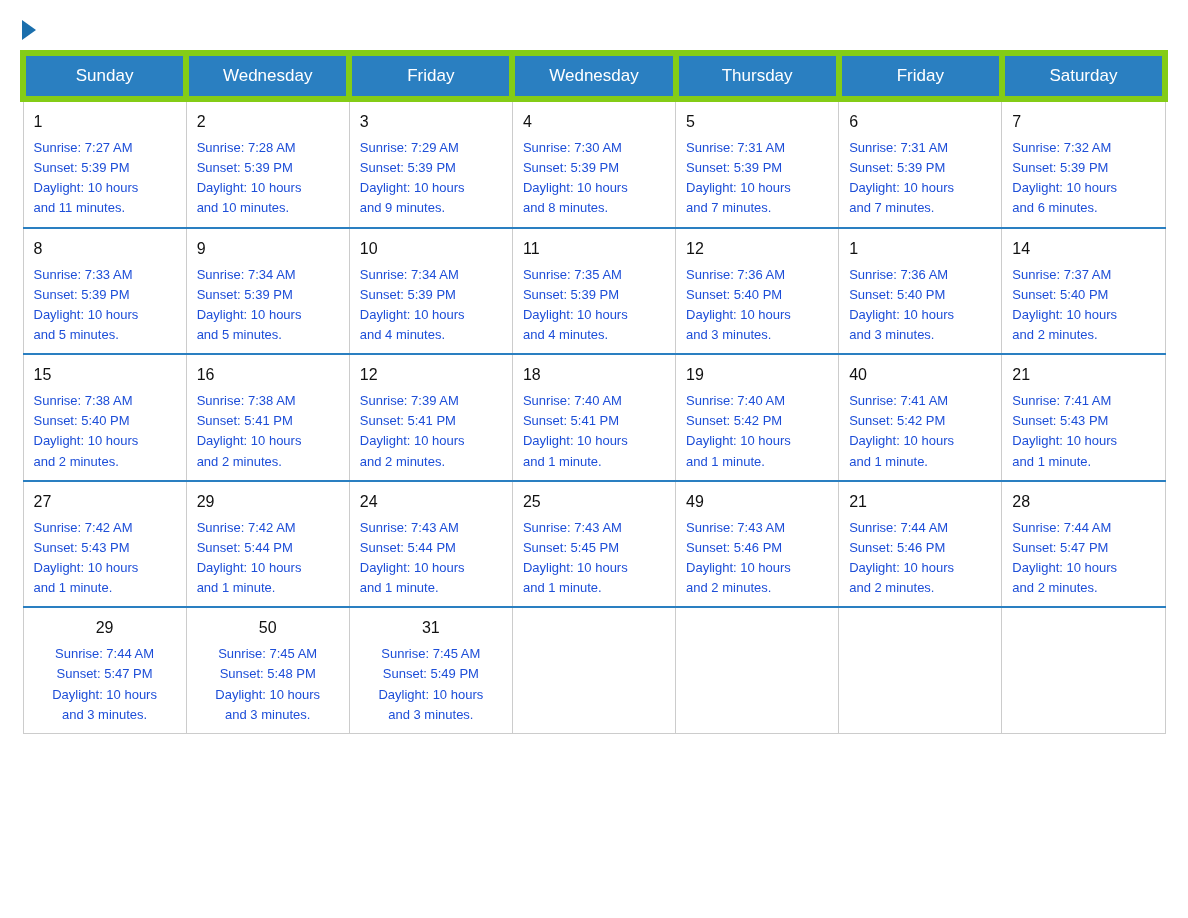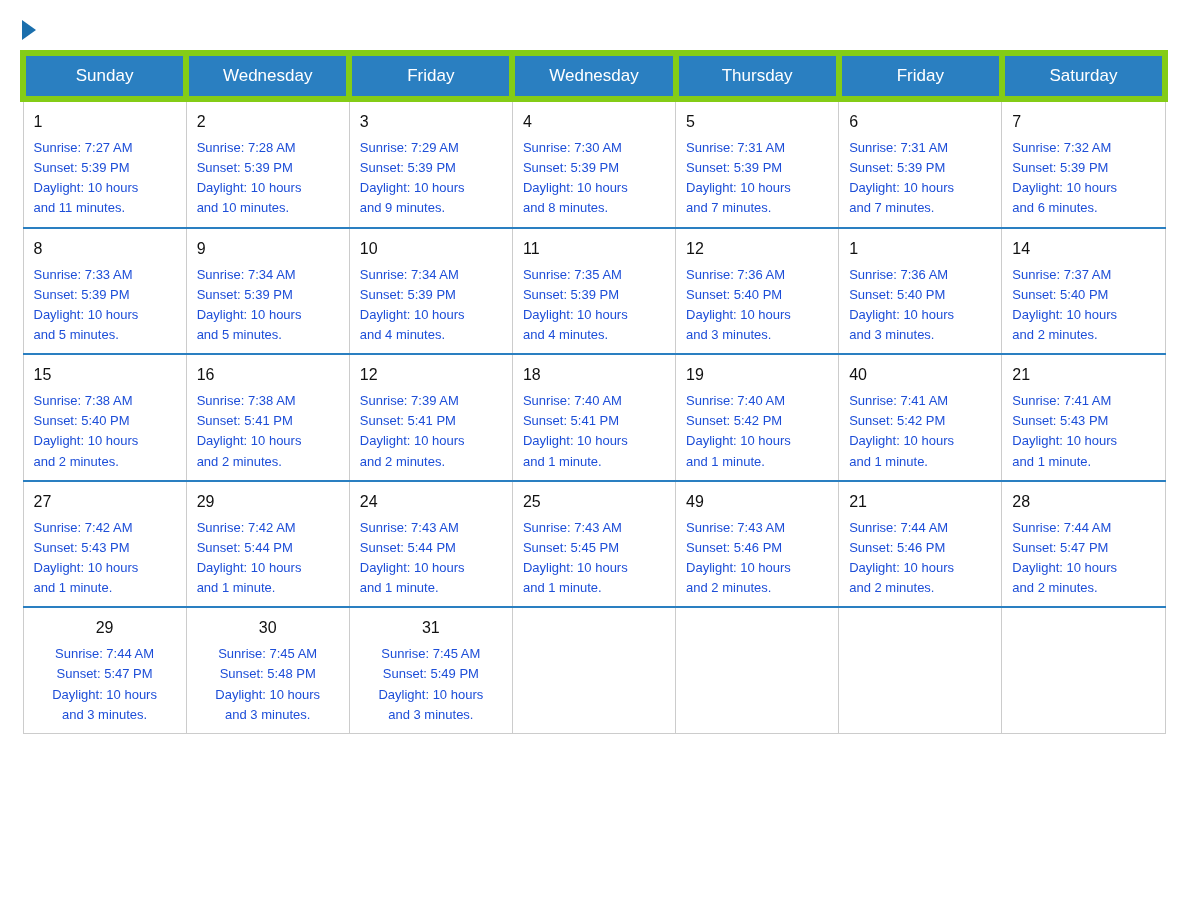--- a/index.html
+++ b/index.html
@@ -260,21 +260,21 @@
           <span class="day-number">28</span>
           <div class="day-info">Sunrise: 7:44 AM<br>Sunset: 5:47 PM<br>Daylight: 10 hours<br>and 2 minutes.</div>
         </td>
       </tr>
       <tr class="last-row">
         <td>
           <span class="day-number">29</span>
           <div class="day-info">Sunrise: 7:44 AM<br>Sunset: 5:47 PM<br>Daylight: 10 hours<br>and 3 minutes.</div>
         </td>
         <td>
-          <span class="day-number">30</span>
+          <span class="day-number">50</span>
           <div class="day-info">Sunrise: 7:45 AM<br>Sunset: 5:48 PM<br>Daylight: 10 hours<br>and 3 minutes.</div>
         </td>
         <td>
           <span class="day-number">31</span>
           <div class="day-info">Sunrise: 7:45 AM<br>Sunset: 5:49 PM<br>Daylight: 10 hours<br>and 3 minutes.</div>
         </td>
         <td class="empty-cell"></td>
         <td class="empty-cell"></td>
         <td class="empty-cell"></td>
         <td class="empty-cell"></td>

